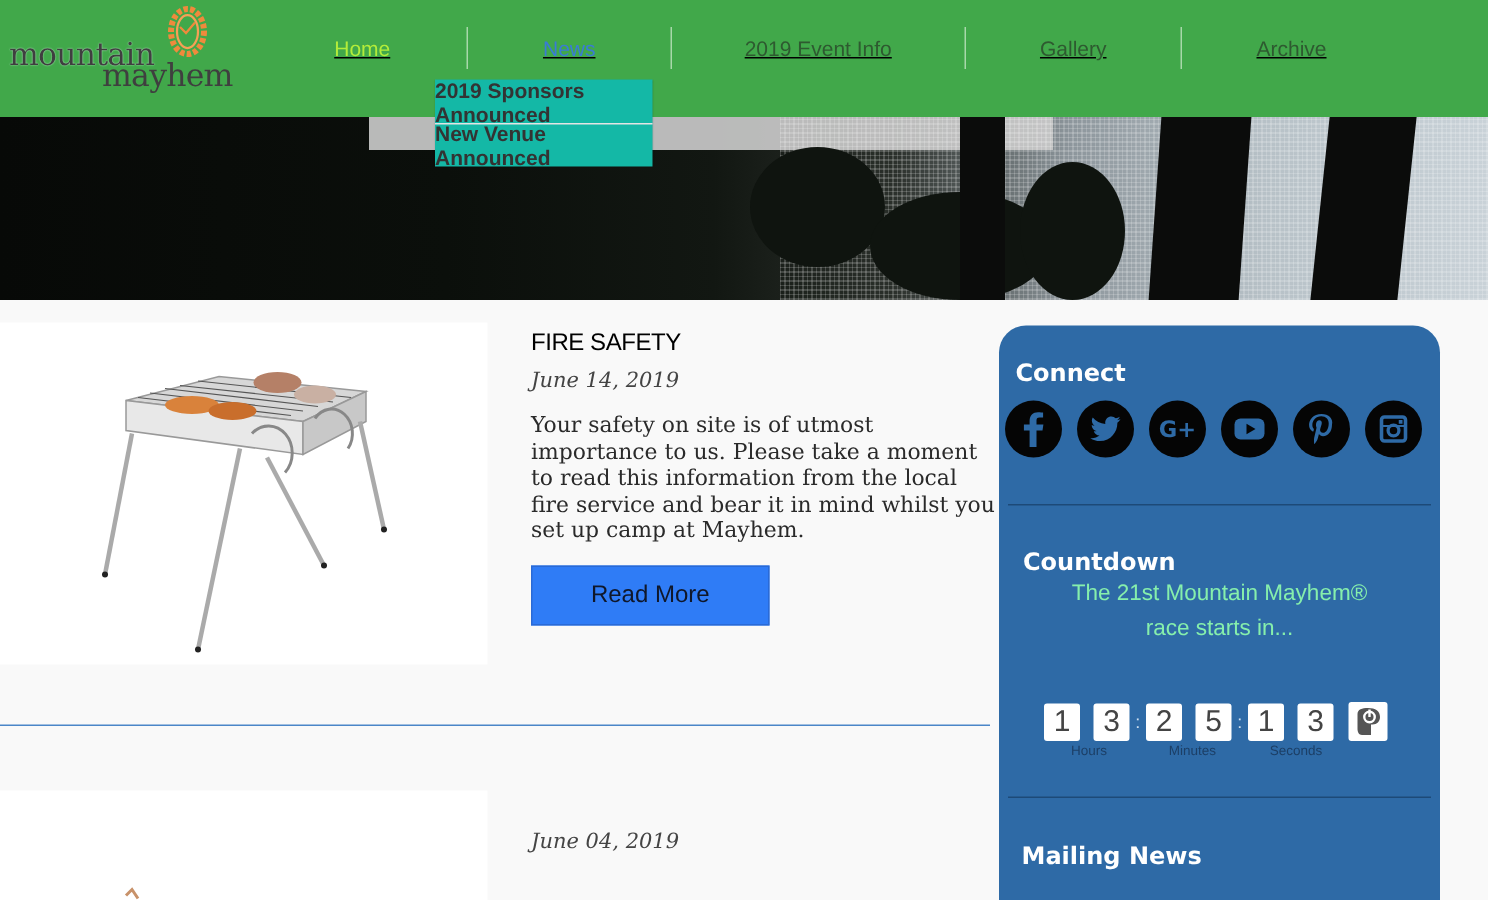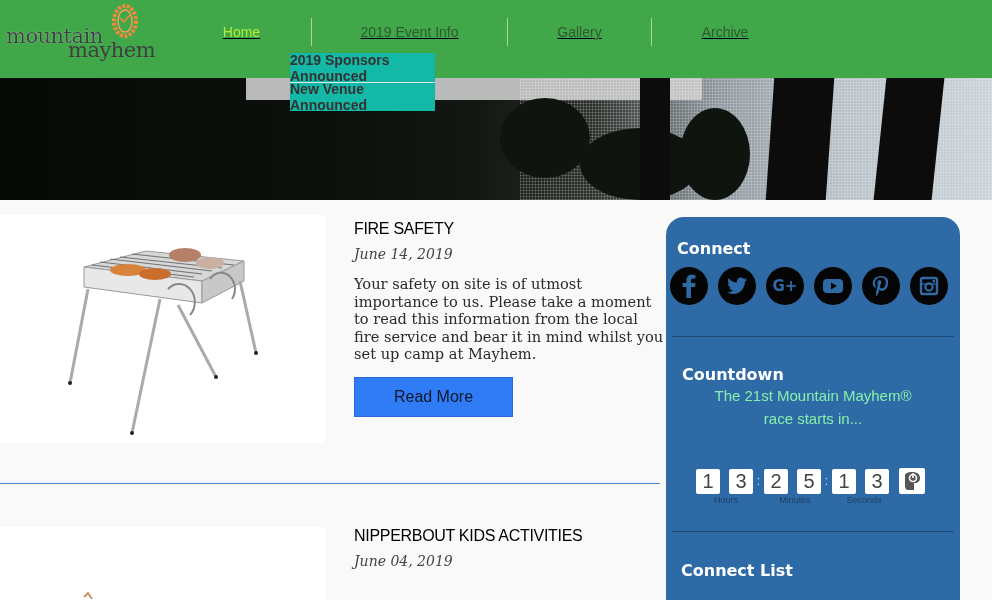--- a/index.html
+++ b/index.html
@@ -68,20 +68,21 @@
       <svg class="gear" viewBox="0 0 30 40">
         <ellipse cx="15" cy="19" rx="11" ry="15" fill="none" stroke="#f08a3c" stroke-width="4" stroke-dasharray="3 1.5"></ellipse>
         <ellipse cx="15" cy="19" rx="7" ry="11" fill="#41a84a" stroke="#f6a055" stroke-width="1.5"></ellipse>
         <path d="M10 16 L14 20 L20 13" fill="none" stroke="#f08a3c" stroke-width="1.5"></path>
       </svg>
       <span class="t1">mountain</span>
       <span class="t2">mayhem</span>
     </div>
     <div id="nav">
       <div class="nav-item home">Home</div>
+      <div class="nav-item news">News</div>
       <div class="nav-item event">2019 Event Info</div>
       <div class="nav-item gallery">Gallery</div>
       <div class="nav-item archive">Archive</div>
     </div>
   </div>
 
   <div id="dropdown">
     <div class="dd-item">2019 Sponsors Announced</div>
     <div class="dd-item">New Venue Announced</div>
   </div>
@@ -132,21 +133,20 @@
   <div class="post-body" style="top:275px;">Your safety on site is of utmost importance to us.  Please take a moment to read this information from the local fire service and bear it in mind whilst you set up camp at Mayhem.</div>
   <div id="read-more">Read More</div>
 
   <div id="post-divider"></div>
 
   <div class="post-img" style="top:527px;height:80px;">
     <svg width="325" height="80" viewBox="0 0 325 80">
       <path d="M84 70 L88 66 L92 72" fill="none" stroke="#c8926a" stroke-width="2"></path>
     </svg>
   </div>
-  <div class="post-title" style="top:527px;">NIPPERBOUT KIDS ACTIVITIES</div>
   <div class="post-date" style="top:553px;">June 04, 2019</div>
 
   <div id="sidebar">
     <div class="sb-heading" style="left:11px;top:22px;">Connect</div>
 
     <div class="social-row">
       <div class="social">
         <svg width="38" height="38" viewBox="0 0 38 38">
             <path d="M21 31 V20 h4 l0.6-4 H21 v-2.6 c0-1.2 0.4-2 2-2 h2.4 V8 c-0.4 0-1.8-0.2-3.4-0.2 -3.4 0-5.6 2-5.6 5.8 V16 h-3.8 v4 H16.4 v11 z" fill="#2e6aa6"></path>
           </svg>
@@ -202,15 +202,15 @@
             <line x1="12" y1="3" x2="12" y2="8" stroke="#fff" stroke-width="1.6"></line>
           </svg>
       </div>
     </div>
     <div class="cd-label" style="left:30px;">Hours</div>
     <div class="cd-label" style="left:99px;">Minutes</div>
     <div class="cd-label" style="left:168px;">Seconds</div>
 
     <div class="sb-divider" style="top:314px;"></div>
 
-    <div class="sb-heading" style="left:15px;top:344px;">Connect List</div>
+    <div class="sb-heading" style="left:15px;top:344px;">Mailing News</div>
   </div>
 </div>
 
 </body></html>

